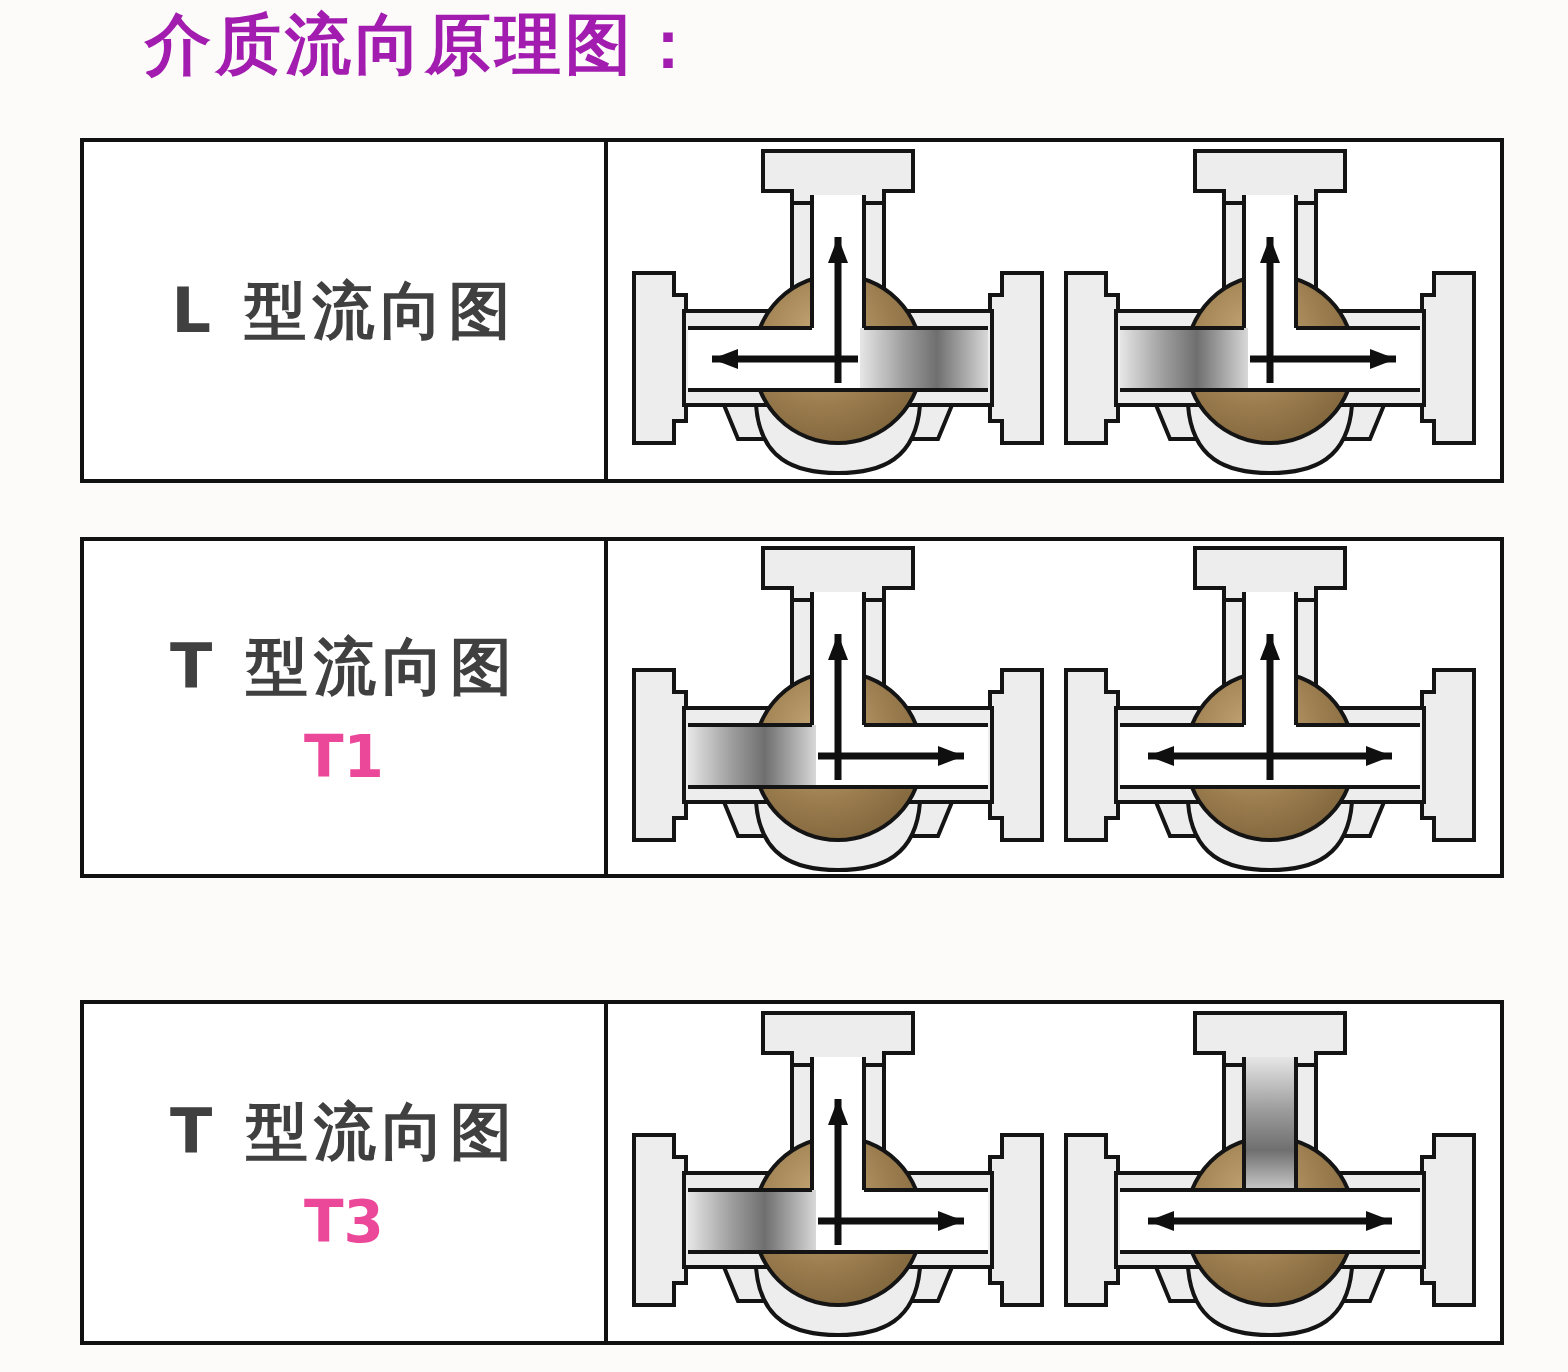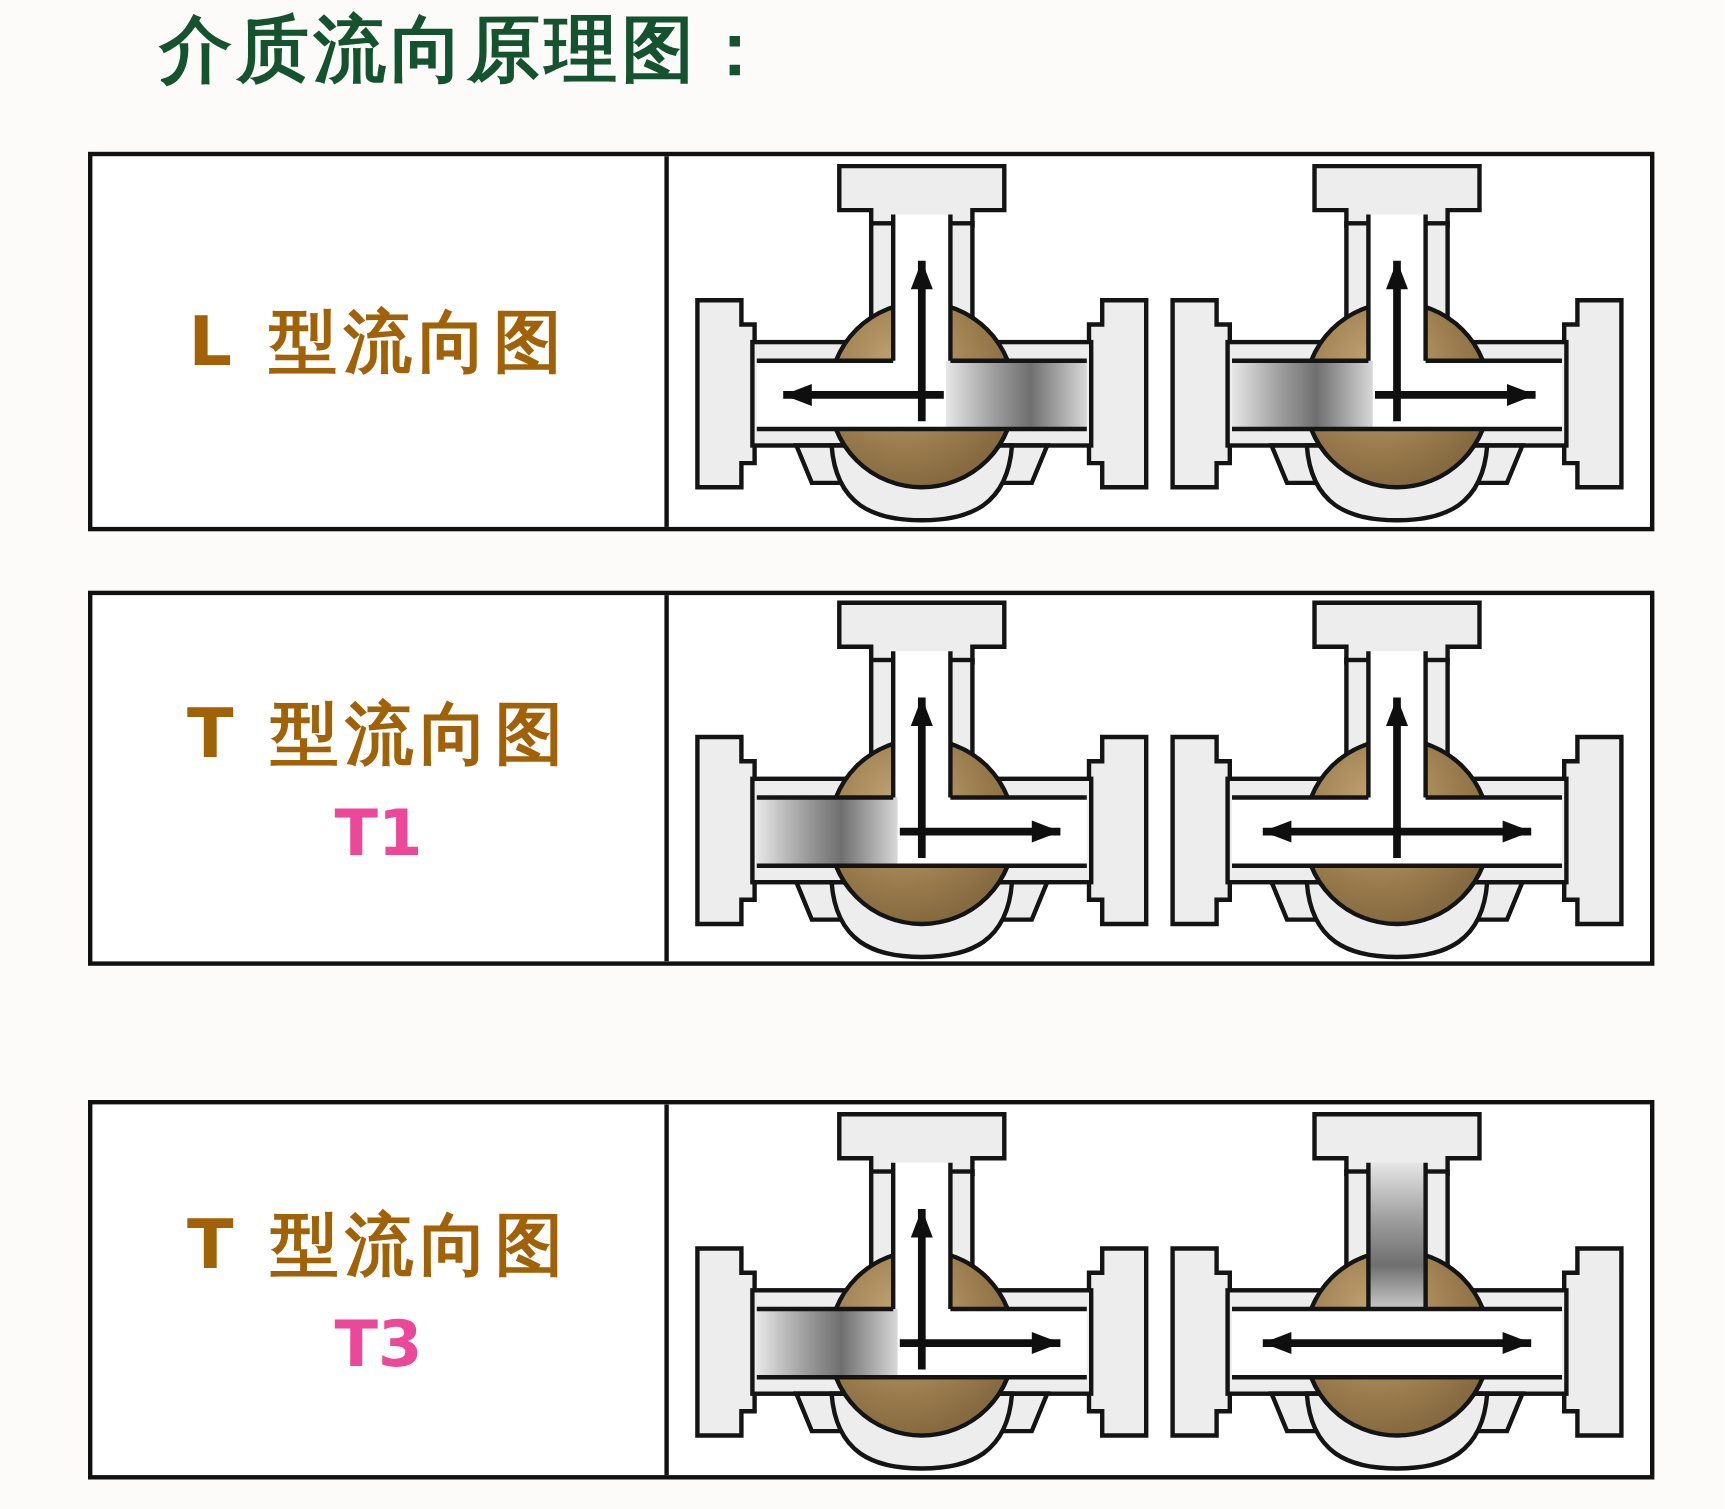--- a/index.html
+++ b/index.html
@@ -5,40 +5,40 @@
   html,body{margin:0;padding:0;background:#ffffff;}
   .page{
     position:relative;
     width:1568px;height:1372px;
     background:#fcfbf9;
     font-family:"DejaVu Sans","Liberation Sans",sans-serif;
     overflow:hidden;
   }
   .page-title{
     position:absolute;left:145px;top:0px;margin:0;
-    font-size:66px;font-weight:800;color:#14532d;
+    font-size:66px;font-weight:800;color:#a21caf;
     letter-spacing:4px;
   }
   .row{
     position:absolute;left:80px;width:1424px;
     border:4px solid #111111;background:#ffffff;
     display:flex;box-sizing:border-box;
   }
   .row-0{top:138px;height:345px;}
   .row-1{top:537px;height:341px;}
   .row-2{top:1000px;height:345px;}
   .label-cell{
     width:520px;flex:0 0 520px;
     border-right:4px solid #111111;
     display:flex;flex-direction:column;
     align-items:center;justify-content:center;
     gap:14px;
   }
   .label-main{
-    font-size:62px;font-weight:800;color:#a16207;letter-spacing:6px;
+    font-size:62px;font-weight:800;color:#404040;letter-spacing:6px;
     white-space:nowrap;
   }
   .label-sub{
     font-size:58px;font-weight:800;color:#ec4899;
   }
   .label-sub:empty{display:none;}
   .valves{
     flex:1;display:flex;align-items:center;justify-content:space-evenly;
     padding:0 8px;
   }

